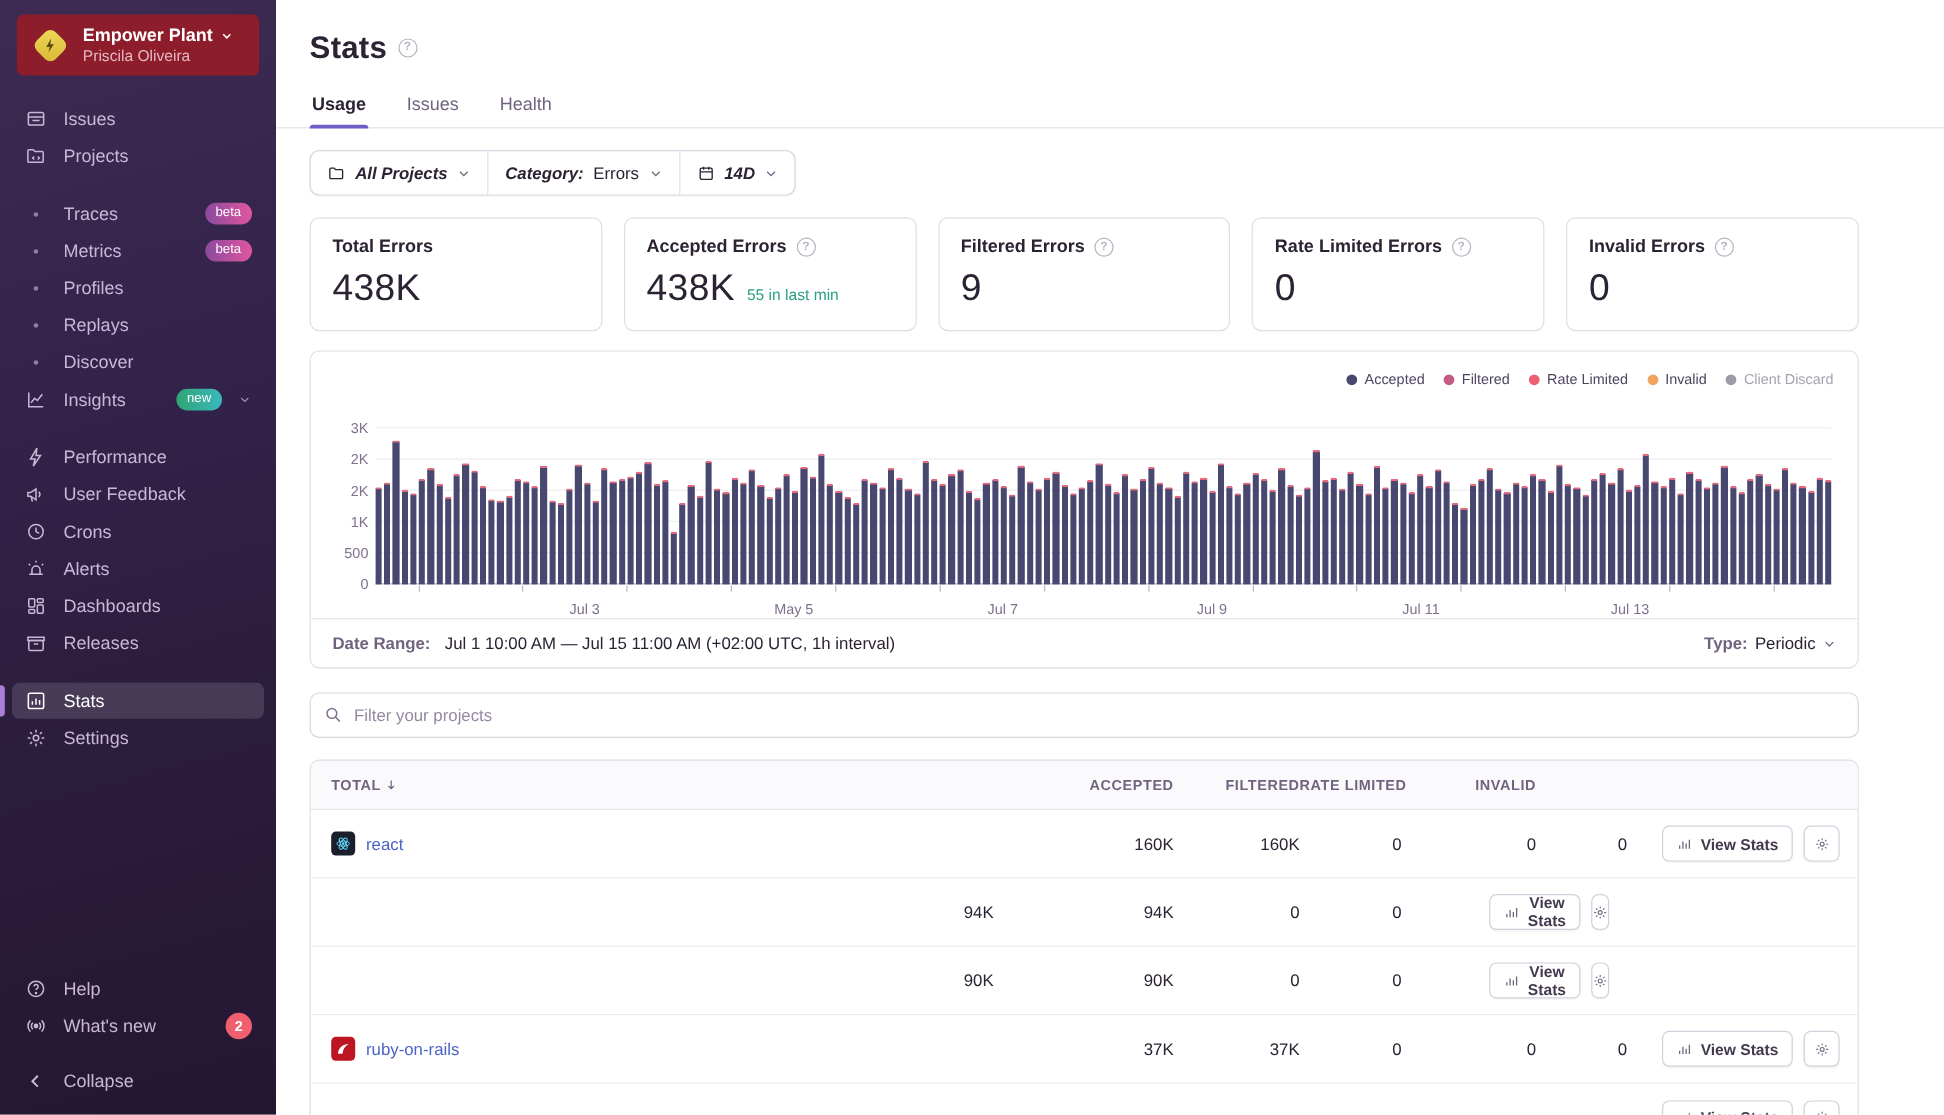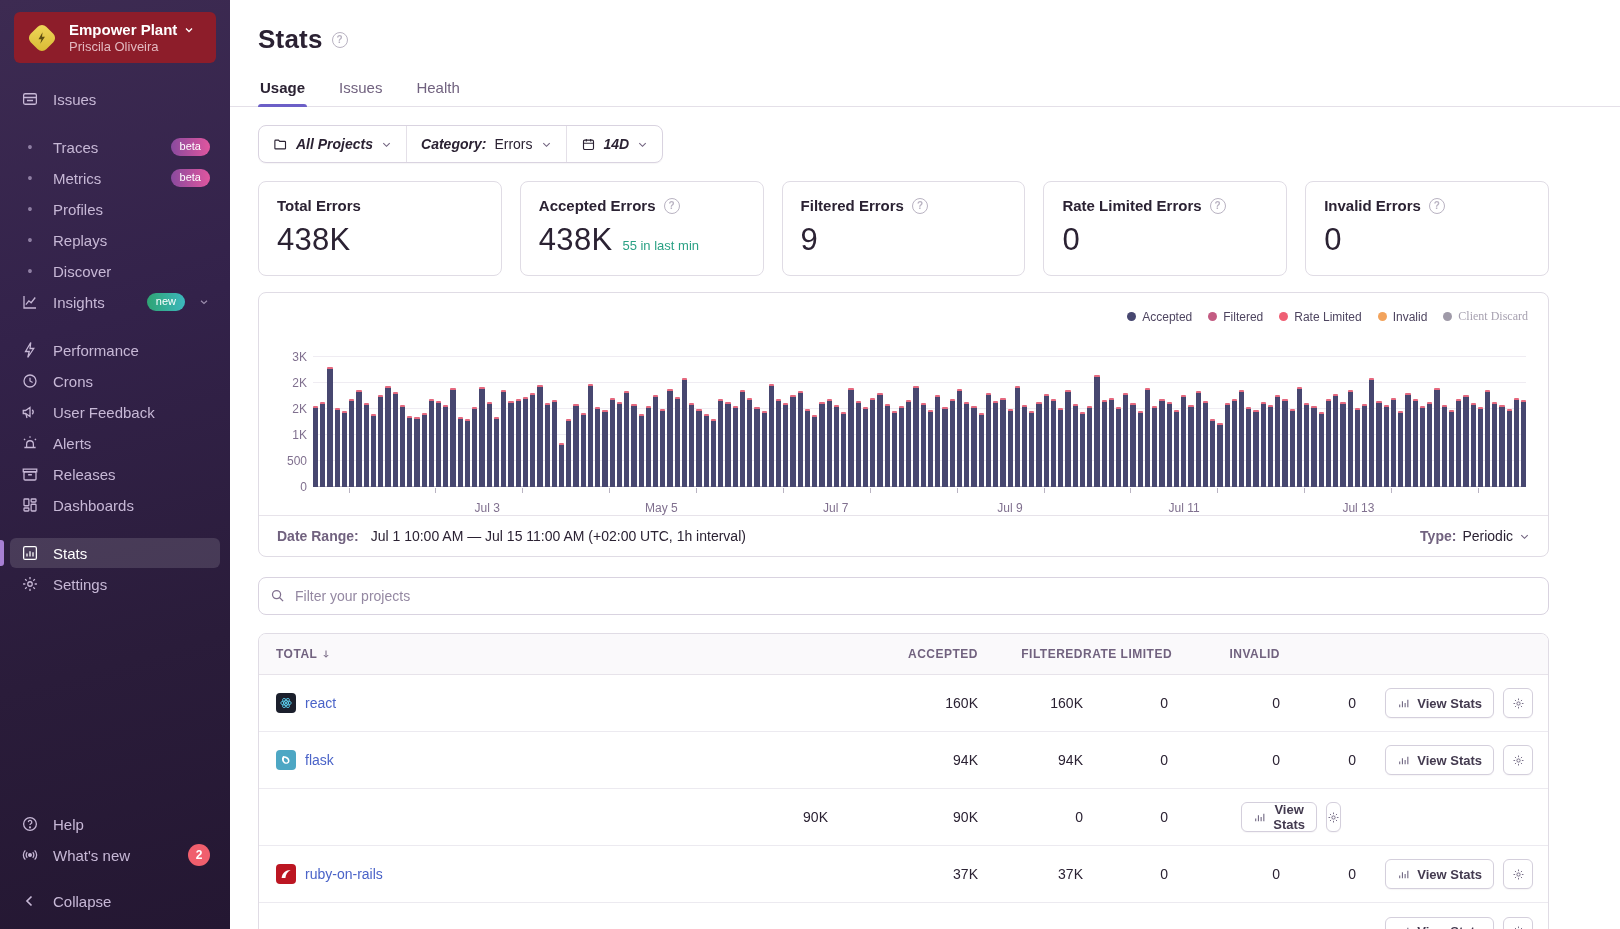--- a/index.html
+++ b/index.html
@@ -116,21 +116,21 @@
   .card-title { display:flex; align-items:center; gap:8px; font-size:15px; font-weight:bold; color:#2b2233; }
   .card-value-row { display:flex; align-items:baseline; gap:10px; margin-top:8px; }
   .card-value { font-size:31px; color:#2b2233; letter-spacing:.3px; }
   .card-sub { font-size:13px; color:#2BA185; }
 
   
   .chart-panel { margin-top:16px; border:1px solid #e0dce5; border-radius:8px; background:#fff; }
   .chart-inner { position:relative; padding:14px 18px 0 18px; height:222px; }
   .legend { position:absolute; top:16px; right:20px; display:flex; gap:16px; }
   .legend-item { display:flex; align-items:center; gap:6px; font-size:12px; color:#4e4560; cursor:pointer; }
-  .legend-item.muted { color:#a7a1b0;font-family:Liberation Serif, serif; }
+  .legend-item.muted { color:#a7a1b0; }
   .legend-dot { width:9px; height:9px; border-radius:50%; }
   .chart-body { position:absolute; left:40px; right:22px; top:52px; bottom:0; }
   .gridline { position:absolute; left:14px; right:0; height:1px; background:#efecf2; }
   .axis-line { position:absolute; left:14px; right:0; height:1px; background:#b9b3c2; }
   .ytick {
     position:absolute; right:calc(100% - 8px); transform:translateY(-50%);
     font-size:12px; color:#80708f; white-space:nowrap;
   }
   .bars {
     position:absolute; left:14px; right:0; bottom:28px; height:130px;
@@ -219,20 +219,30 @@
         <div class="nav-item">
           <span class="ni-icon">
             <svg viewBox="0 0 24 24" fill="none" stroke="currentColor" stroke-width="1.7">
               <rect x="3.5" y="5" width="17" height="14" rx="2"></rect>
               <path d="M3.5 10h17M8 14h8"></path>
             </svg>
           </span>
           <span class="ni-label">Issues</span>
           <span class="spacer"></span>
         </div>
+        <div class="nav-item">
+          <span class="ni-icon">
+            <svg viewBox="0 0 24 24" fill="none" stroke="currentColor" stroke-width="1.7">
+              <path d="M3 7.5V6.2C3 5.5 3.5 5 4.2 5h4.6l2 2h8A1.2 1.2 0 0 1 20 8.2v9.6c0 .7-.5 1.2-1.2 1.2H4.2C3.5 19 3 18.5 3 17.8V7.5z"></path>
+              <path d="M10 12.5l-1.7 1.7 1.7 1.7M14 12.5l1.7 1.7-1.7 1.7"></path>
+            </svg>
+          </span>
+          <span class="ni-label">Projects</span>
+          <span class="spacer"></span>
+        </div>
         <div class="nav-gap"></div>
         <div class="nav-item">
           <span class="bullet">•</span>
           <span class="ni-label">Traces</span>
           <span class="spacer"></span>
           <span class="pill beta">beta</span>
         </div>
         <div class="nav-item">
           <span class="bullet">•</span>
           <span class="ni-label">Metrics</span>
@@ -276,67 +286,67 @@
             <svg viewBox="0 0 24 24" fill="none" stroke="currentColor" stroke-width="1.7">
               <path d="M13 2 6 14h5l-2 8 8-12h-5l1-8z"></path>
             </svg>
           </span>
           <span class="ni-label">Performance</span>
           <span class="spacer"></span>
         </div>
         <div class="nav-item">
           <span class="ni-icon">
             <svg viewBox="0 0 24 24" fill="none" stroke="currentColor" stroke-width="1.7">
+              <path d="M3 10v4h3l6 4V6l-6 4H3z"></path>
+              <path d="M15 9a4.5 4.5 0 0 1 0 6M6.5 14.5 8 20"></path>
+            </svg>
+          </span>
+          <span class="ni-label">User Feedback</span>
+          <span class="spacer"></span>
+        </div>
+        <div class="nav-item">
+          <span class="ni-icon">
+            <svg viewBox="0 0 24 24" fill="none" stroke="currentColor" stroke-width="1.7">
               <circle cx="12" cy="12" r="8"></circle>
               <path d="M12 7.5V12l3.5 2"></path>
             </svg>
           </span>
           <span class="ni-label">Crons</span>
           <span class="spacer"></span>
         </div>
         <div class="nav-item">
           <span class="ni-icon">
             <svg viewBox="0 0 24 24" fill="none" stroke="currentColor" stroke-width="1.7">
-              <path d="M3 10v4h3l6 4V6l-6 4H3z"></path>
-              <path d="M15 9a4.5 4.5 0 0 1 0 6M6.5 14.5 8 20"></path>
-            </svg>
-          </span>
-          <span class="ni-label">User Feedback</span>
-          <span class="spacer"></span>
-        </div>
-        <div class="nav-item">
-          <span class="ni-icon">
-            <svg viewBox="0 0 24 24" fill="none" stroke="currentColor" stroke-width="1.7">
               <path d="M7.5 18v-4.5a4.5 4.5 0 0 1 9 0V18"></path>
               <path d="M4.5 18h15M12 5V3M5.5 8 4 6.5M18.5 8 20 6.5"></path>
             </svg>
           </span>
           <span class="ni-label">Alerts</span>
-          <span class="spacer"></span>
-        </div>
-        <div class="nav-item">
-          <span class="ni-icon">
-            <svg viewBox="0 0 24 24" fill="none" stroke="currentColor" stroke-width="1.7">
-              <rect x="4" y="9" width="16" height="11" rx="1.5"></rect>
-              <path d="M3 5.5h18v3.5H3zM9.5 13h5"></path>
-            </svg>
-          </span>
-          <span class="ni-label">Releases</span>
           <span class="spacer"></span>
         </div>
         <div class="nav-item">
           <span class="ni-icon">
             <svg viewBox="0 0 24 24" fill="none" stroke="currentColor" stroke-width="1.7">
               <rect x="4" y="4" width="6.5" height="9" rx="1"></rect>
               <rect x="4" y="16" width="6.5" height="4" rx="1"></rect>
               <rect x="13.5" y="4" width="6.5" height="4" rx="1"></rect>
               <rect x="13.5" y="11" width="6.5" height="9" rx="1"></rect>
             </svg>
           </span>
           <span class="ni-label">Dashboards</span>
+          <span class="spacer"></span>
+        </div>
+        <div class="nav-item">
+          <span class="ni-icon">
+            <svg viewBox="0 0 24 24" fill="none" stroke="currentColor" stroke-width="1.7">
+              <rect x="4" y="9" width="16" height="11" rx="1.5"></rect>
+              <path d="M3 5.5h18v3.5H3zM9.5 13h5"></path>
+            </svg>
+          </span>
+          <span class="ni-label">Releases</span>
           <span class="spacer"></span>
         </div>
         <div class="nav-gap"></div>
         <div class="nav-item active">
           <span class="ni-icon">
             <svg viewBox="0 0 24 24" fill="none" stroke="currentColor" stroke-width="1.7">
               <rect x="3.5" y="3.5" width="17" height="17" rx="2"></rect>
               <path d="M8 16.5v-4M12 16.5v-7M16 16.5v-5.5"></path>
             </svg>
           </span>
@@ -798,28 +808,20 @@
                   <span class="btn-icon">
                     <svg viewBox="0 0 24 24" fill="none" stroke="currentColor" stroke-width="1.7">
                       <circle cx="12" cy="12" r="3"></circle>
                       <path d="M12 2.8v3M12 18.2v3M2.8 12h3M18.2 12h3M5.5 5.5l2.1 2.1M16.4 16.4l2.1 2.1M18.5 5.5l-2.1 2.1M7.6 16.4l-2.1 2.1"></path>
                     </svg>
                   </span>
                 </button>
               </div>
             </div>
             <div class="tgrid trow">
-              <div class="td td-project">
-                <span class="proj-icon" style="background: rgb(77, 167, 196);">
-                  <svg viewBox="0 0 24 24">
-                    <path fill="#fff" d="M7 5c7.5.6 11 4 11 8.3 0 3.4-2.6 5.2-5.6 5.2C7.6 18.5 5 14.8 5 10.4c0-2 .7-4 2-5.4zm2.2 3.1c-.6 1-.9 2-.9 3 0 2.9 1.7 5 4.1 5 1.7 0 2.9-1 2.9-2.6 0-2.6-2.3-4.8-6.1-5.4z"></path>
-                  </svg>
-                </span>
-                <a class="proj-link">flask</a>
-              </div>
               <div class="td">94K</div>
               <div class="td">94K</div>
               <div class="td">0</div>
               <div class="td">0</div>
               <div class="td">0</div>
               <div class="td td-actions">
                 <button class="btn">
                   <span class="btn-icon">
                     <svg viewBox="0 0 24 24" fill="none" stroke="currentColor" stroke-width="2">
                       <path d="M5 19v-5M10 19V8M15 19v-8M20 19V5"></path>

